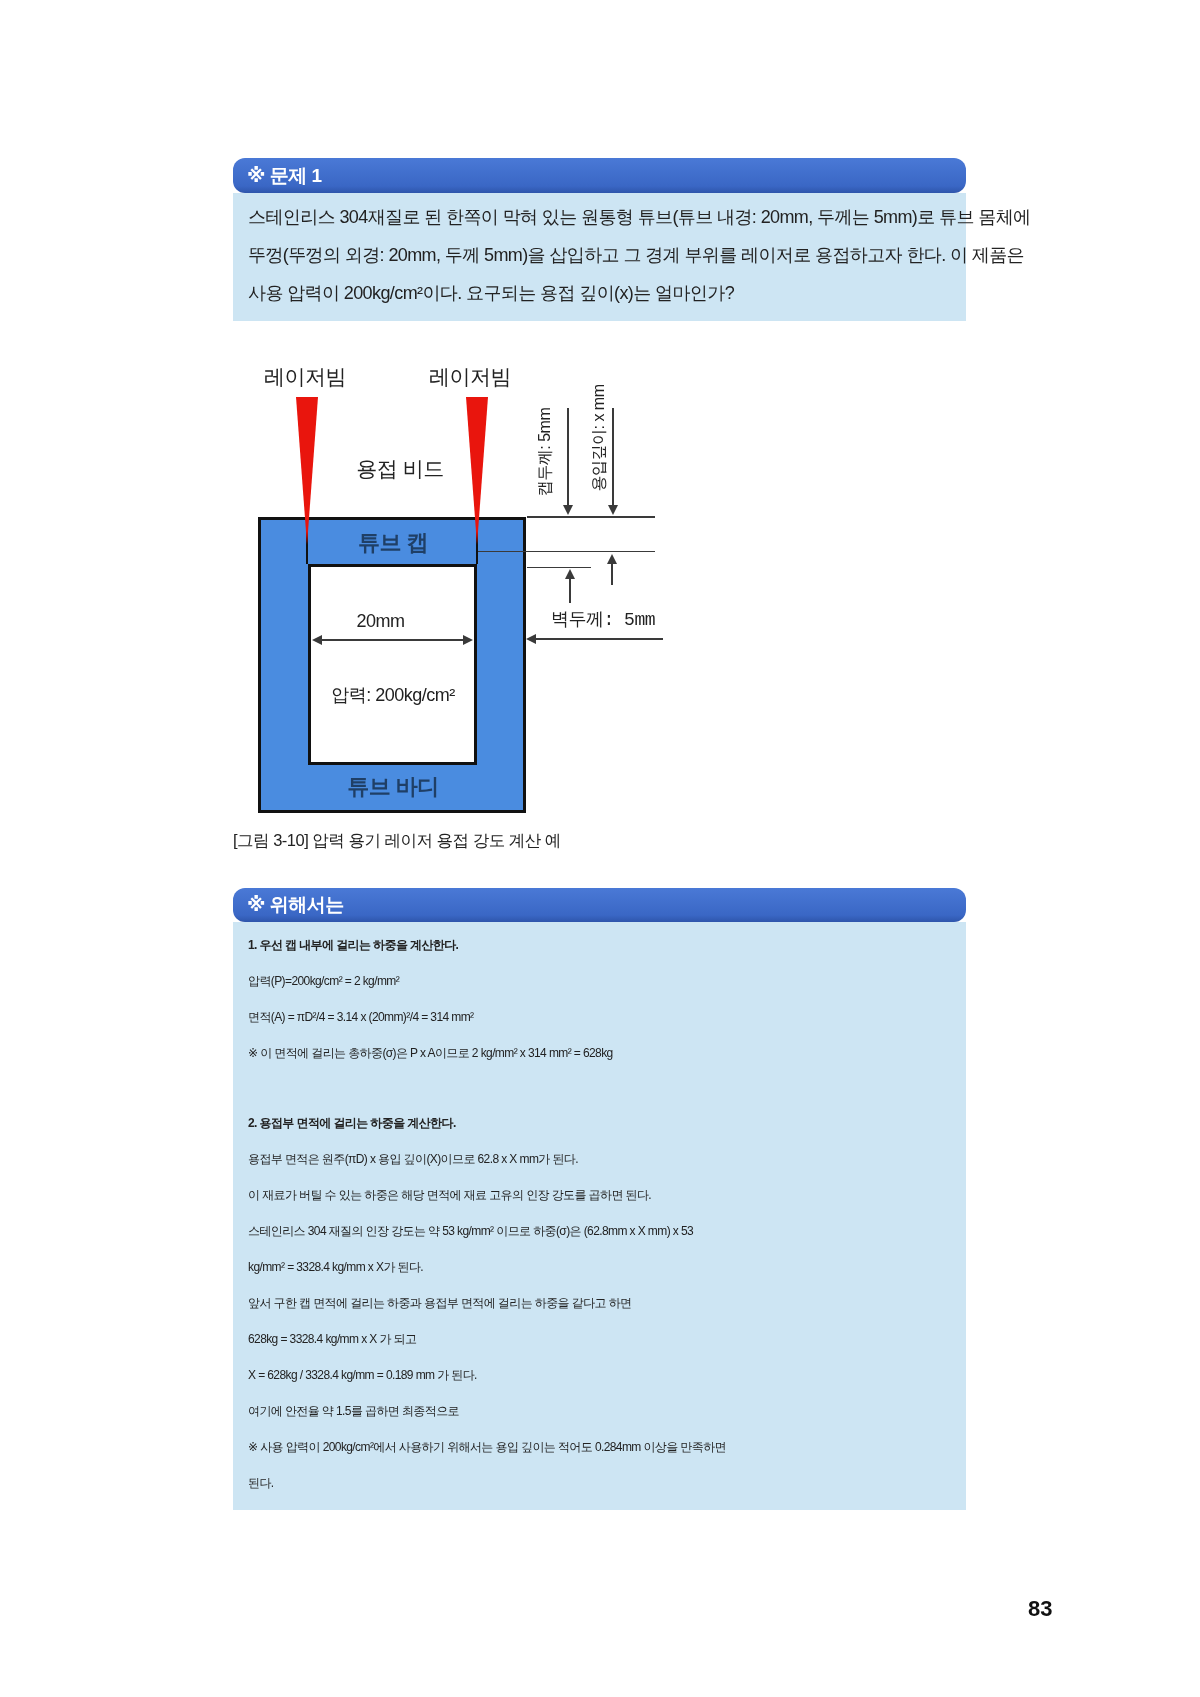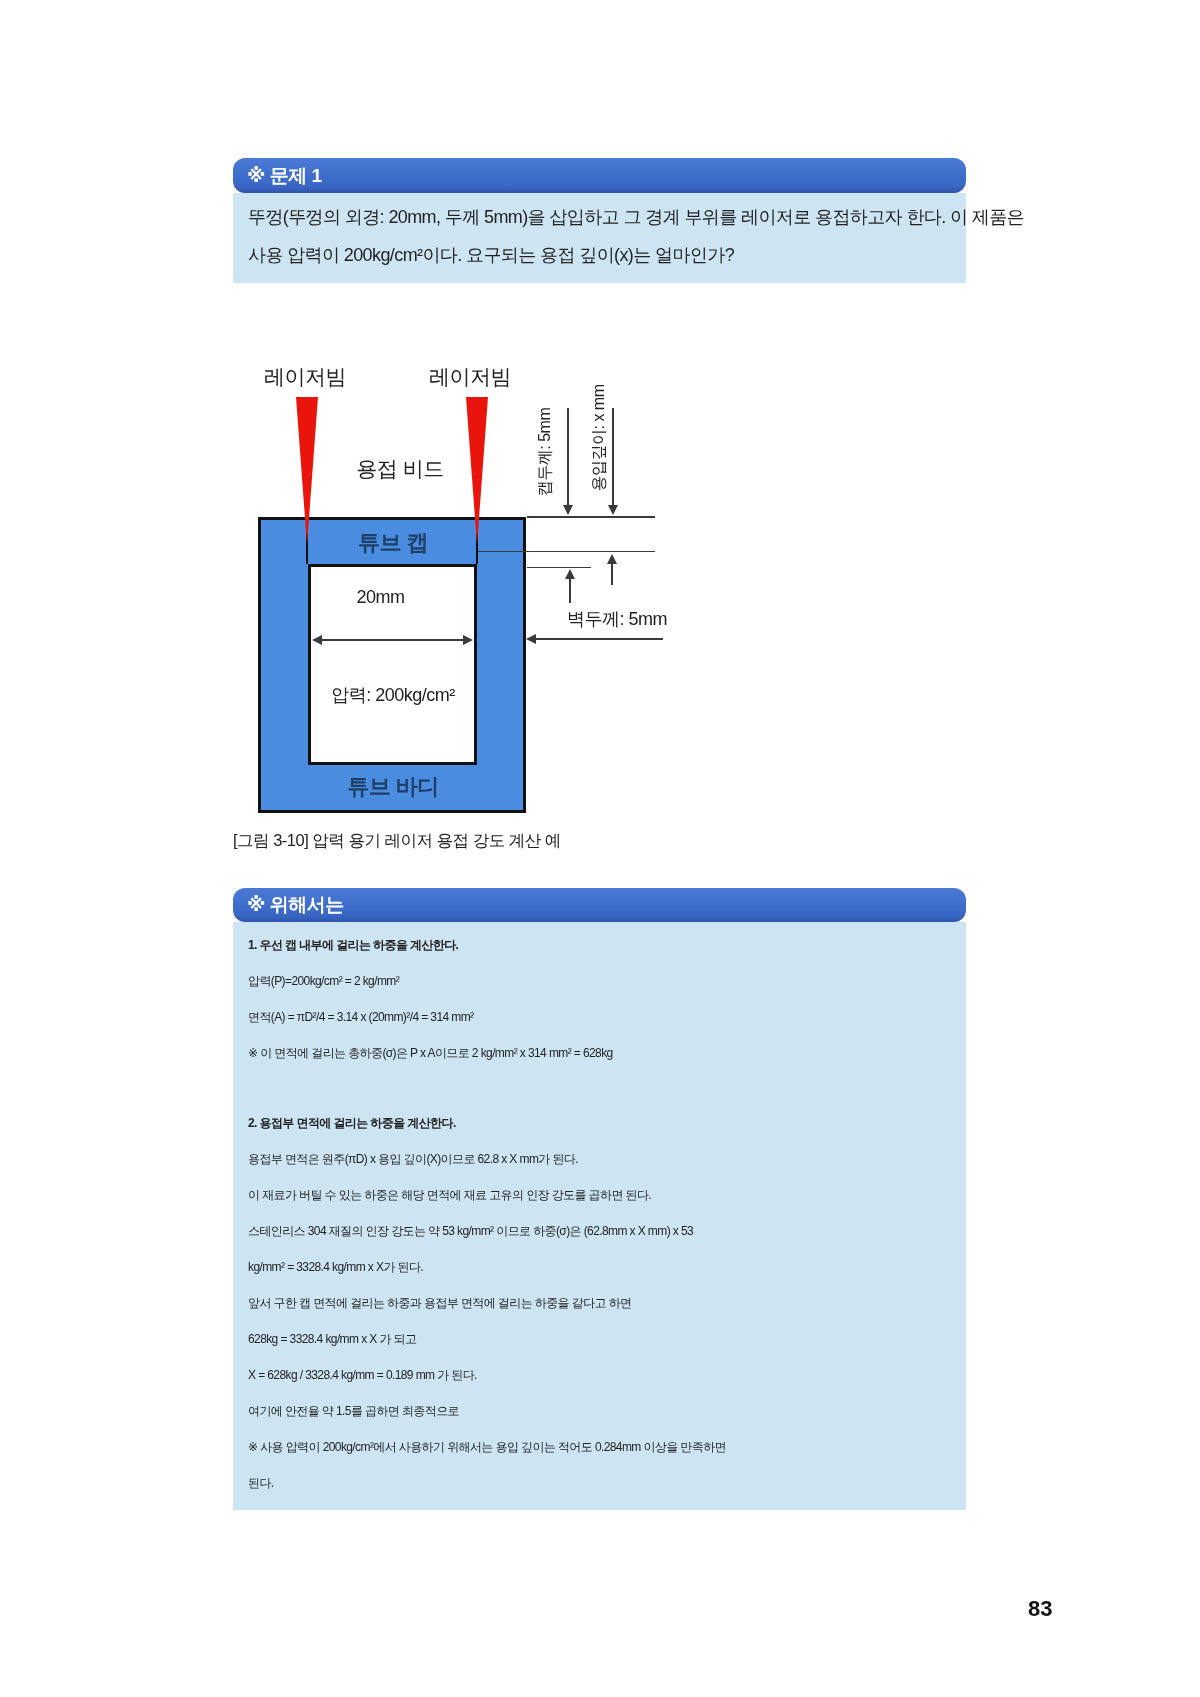--- a/index.html
+++ b/index.html
@@ -47,20 +47,21 @@
 </head>
 <body>
 
 <div class="page">
 
   <div class="box-header" style="top:158px;height:35px;">
     <span>※ 문제 1</span>
   </div>
 
   <div class="panel" style="top:193px;" id="problem-panel">
+      <div class="p-line">스테인리스 304재질로 된 한쪽이 막혀 있는 원통형 튜브(튜브 내경: 20mm, 두께는 5mm)로 튜브 몸체에</div>
       <div class="p-line">뚜껑(뚜껑의 외경: 20mm, 두께 5mm)을 삽입하고 그 경계 부위를 레이저로 용접하고자 한다. 이 제품은</div>
       <div class="p-line">사용 압력이 200kg/cm²이다. 요구되는 용접 깊이(x)는 얼마인가?</div>
     </div>
 
   <div class="diagram">
 
     <div class="dlabel" style="left:22px;top:28px;width:100px;">레이저빔</div>
     <div class="dlabel" style="left:187px;top:28px;width:100px;">레이저빔</div>
 
     <div class="dlabel" style="left:112px;top:120px;width:110px;">용접 비드</div>
@@ -95,30 +96,30 @@
     <div class="joint" style="left:73px;"></div>
     <div class="joint" style="left:243px;"></div>
 
     <div class="dlabel navy" style="left:105px;top:193px;width:110px;">튜브 캡</div>
 
     <div class="cavity"></div>
 
     <div class="beam" style="left:63px;top:62px;"></div>
     <div class="beam" style="left:233px;top:62px;"></div>
 
-    <div class="small-lab" style="left:105px;top:252px;width:85px;text-align:center;">20mm</div>
+    <div class="small-lab" style="left:105px;top:276px;width:85px;text-align:center;">20mm</div>
     <div>
       <div class="ah left" style="left:79px;top:300px;"></div>
       <div class="dl" style="left:87px;top:304px;width:146px;height:1.5px;"></div>
       <div class="ah right" style="left:230px;top:300px;"></div>
     </div>
 
     <div class="small-lab" style="left:80px;top:348px;width:160px;text-align:center;">압력: 200kg/cm²</div>
 
-    <div class="small-lab" style="left:334px;top:272px;">벽두께: 5mm</div>
+    <div class="small-lab" style="left:318px;top:272px;font-family:Liberation Mono, monospace;">벽두께: 5mm</div>
     <div>
       <div class="ah left" style="left:293px;top:299px;"></div>
       <div class="dl" style="left:302px;top:303px;width:128px;height:1.5px;"></div>
     </div>
 
     <div class="dlabel navy" style="left:100px;top:437px;width:120px;">튜브 바디</div>
   </div>
 
   <div class="caption">[그림 3-10] 압력 용기 레이저 용접 강도 계산 예</div>
 

